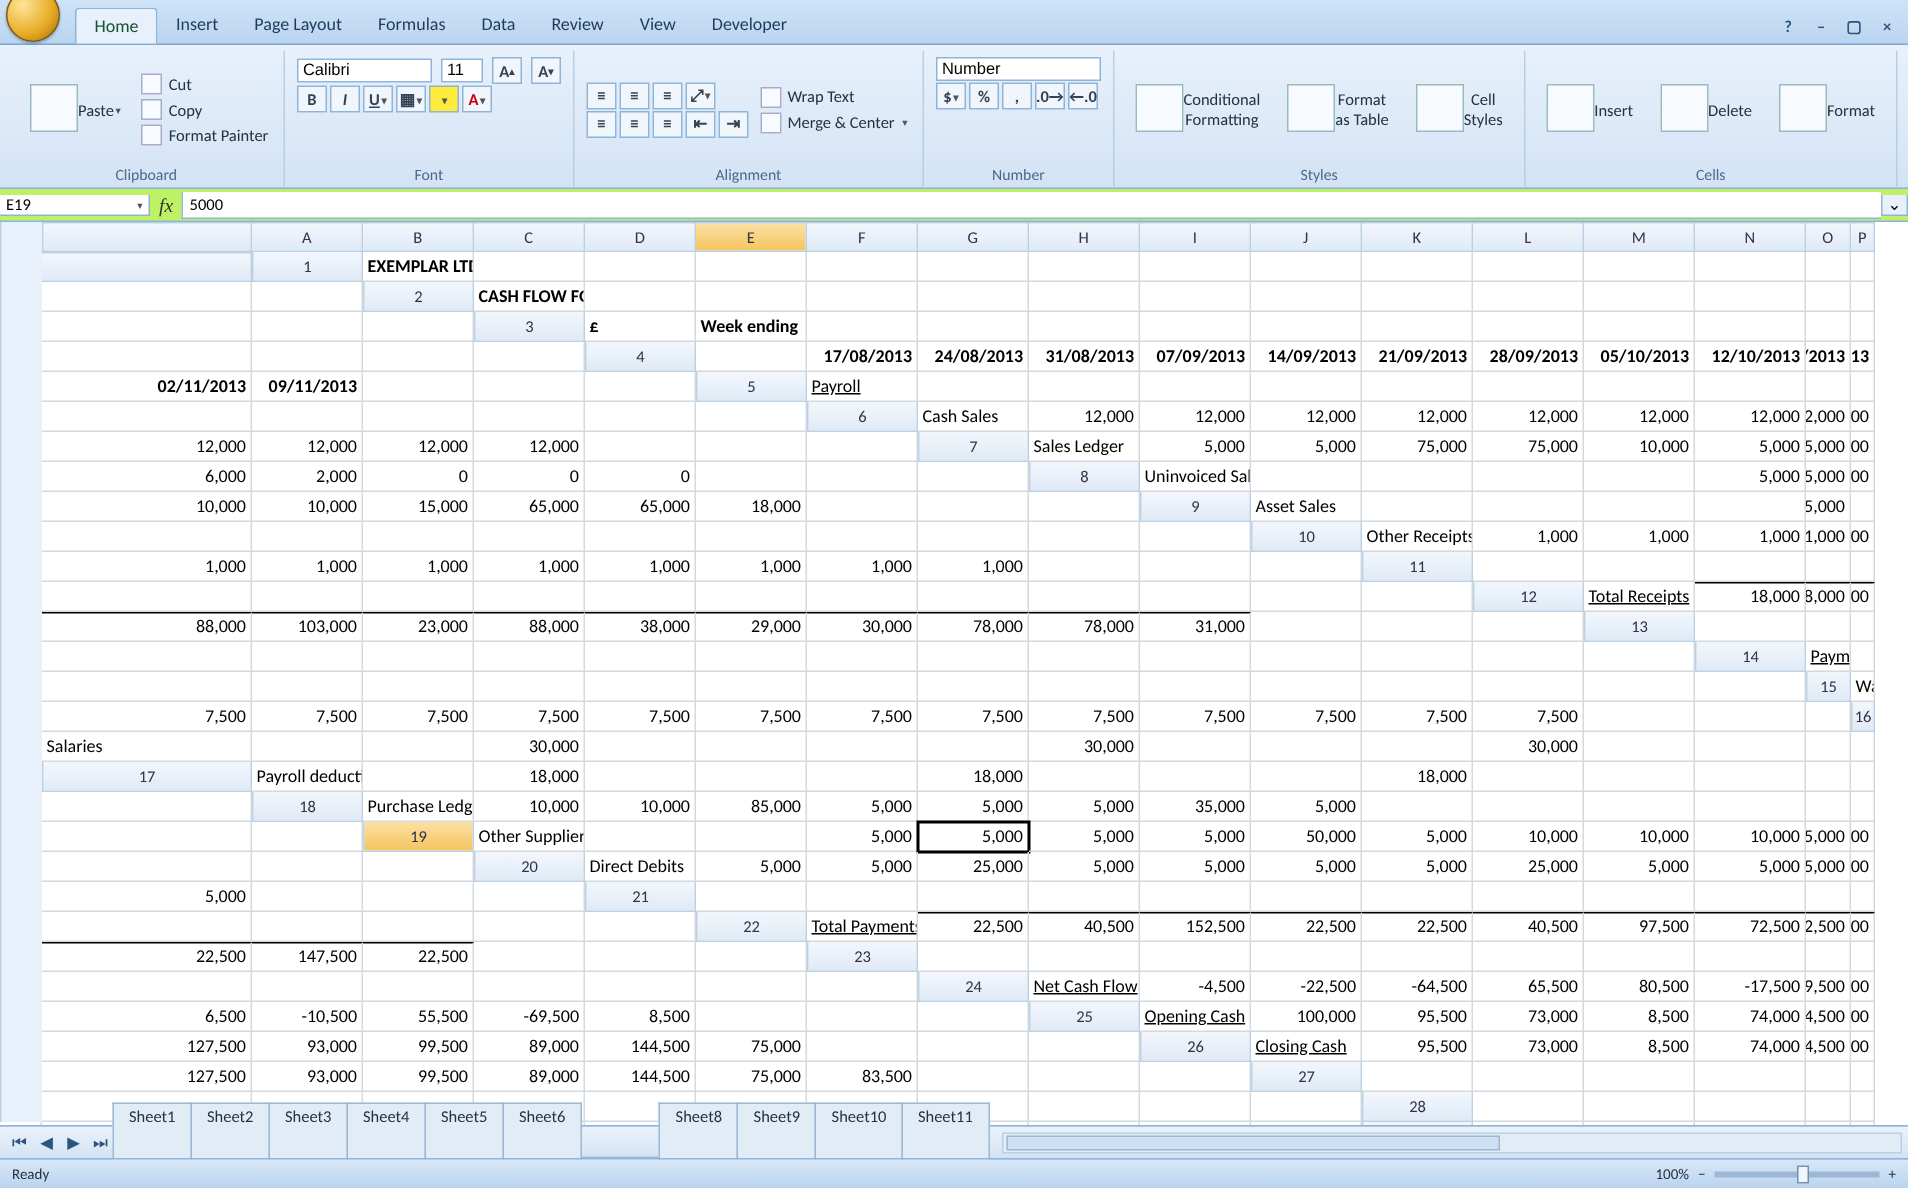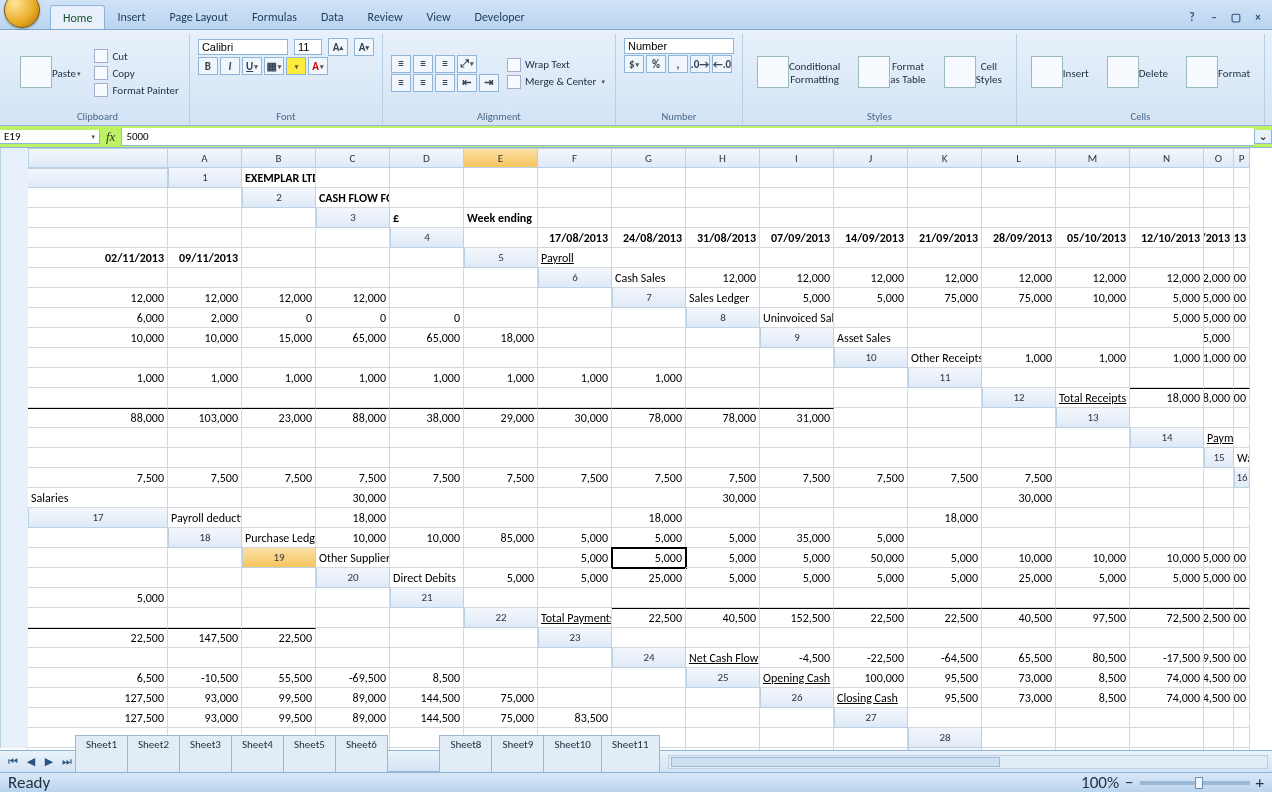--- a/index.html
+++ b/index.html
@@ -59,21 +59,21 @@
   .scroll-v { background:#e8f1fb; border-left:1px solid #bcd0e4; grid-row: 1 / span 50;}
 
   
   .sheet-tabs { height:22px; background:linear-gradient(#eaf2fb,#d3e3f5); border-top:1px solid #8fb4d9; display:flex; align-items:center; padding:0 4px; gap:0;}
   .navtri { width:18px; height:16px; display:inline-flex; align-items:center; justify-content:center; color:#2b547e; cursor:pointer;}
   .sheettab { padding:2px 10px 1px; font-size:11px; background:#e2ecf7; border:1px solid #9cb8d4; border-bottom:none; margin-left:-1px; cursor:pointer; color:#234;}
   .sheettab.active { background:#fff; font-weight:bold;margin-top:36px;}
   .hscroll { flex:1; margin-left:8px; height:14px; background:#e2ecf7; border:1px solid #bcd0e4; position:relative;}
   .hscroll-thumb { position:absolute; left:2px; top:1px; width:55%; height:10px; background:#cfe0f2; border:1px solid #9cb8d4;}
 
-  .statusbar { height:20px; background:linear-gradient(#d9e7f6,#bad4ef); border-top:1px solid #8fb4d9; display:flex; align-items:center; font-size:17px; color:#234; padding:0 8px;}
+  .statusbar { height:20px; background:linear-gradient(#d9e7f6,#bad4ef); border-top:1px solid #8fb4d9; display:flex; align-items:center; font-size:10px; color:#234; padding:0 8px;}
   .statusbar .zoom { margin-left:auto; display:flex; align-items:center; gap:6px;}
   .slider { width:110px; height:4px; background:#9cb8d4; position:relative;}
   .slider .th { position:absolute; left:50%; top:-4px; width:8px; height:12px; background:#eef5fc; border:1px solid #6e90b2;}
 </style>
 </head>
 <body>
 
 <div class="titlebar">
   <div class="orb"></div>
   <div class="tabs" id="ribbon-tabs">

